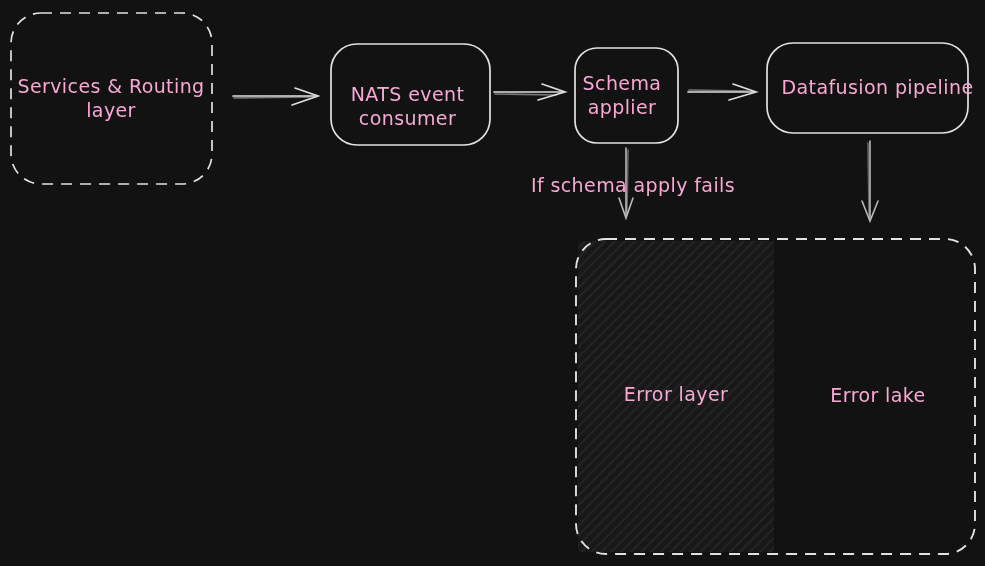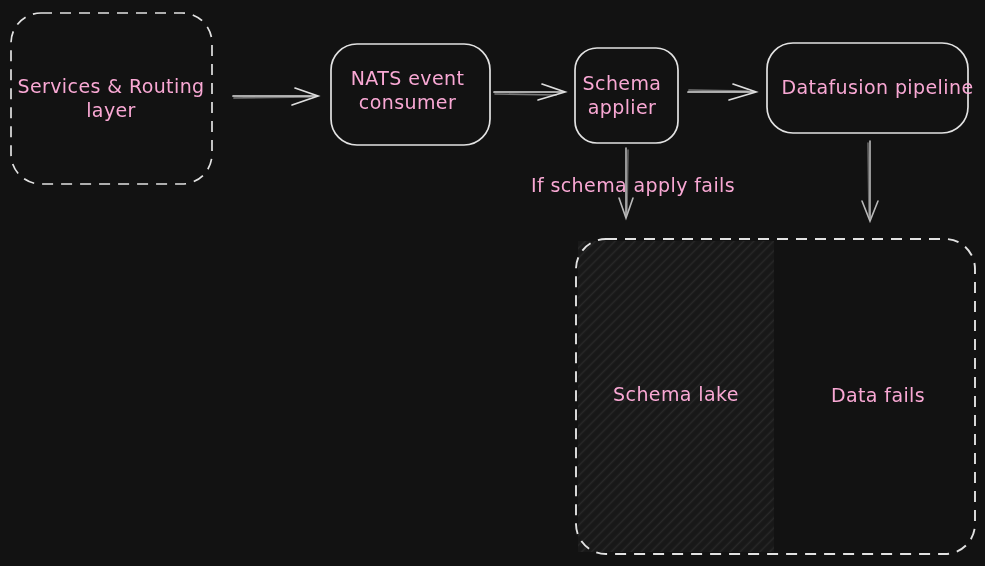--- a/index.html
+++ b/index.html
@@ -36,21 +36,21 @@
   .label.boxed {
     display: flex;
     align-items: center;
     justify-content: center;
   }
   .label.centered {
     transform: translate(-50%, -50%);
     white-space: nowrap;
   }
   .lbl-services { left: 16px;  top: 13px;  width: 190px; height: 171px; }
-  .lbl-nats     { left: 331px; top: 40px;  width: 153px; height: 101px; }
+  .lbl-nats     { left: 331px; top: 56px;  width: 153px; height: 101px; }
   .lbl-schema   { left: 575px; top: 48px;  width: 94px; height: 95px; border-radius: 11px; }
   .lbl-datafusion { left: 767px; top: 43px; width: 221px; height: 90px; white-space: nowrap; }
   .lbl-fail     { left: 633px; top: 186px; text-align: center; }
   .lbl-error    { left: 676px; top: 395px; }
   .lbl-data     { left: 878px; top: 396px; }
 </style>
 </head>
 <body>
 
 <div class="stage">
@@ -109,17 +109,17 @@
   <div class="label boxed lbl-services">Services &amp; Routing layer</div>
 
   <div class="label boxed lbl-nats">NATS event consumer</div>
 
   <div class="label boxed lbl-schema">Schema applier</div>
 
   <div class="label boxed lbl-datafusion">Datafusion pipeline</div>
 
   <div class="label centered lbl-fail">If schema apply fails</div>
 
-  <div class="label centered lbl-error">Schema lake</div>
+  <div class="label centered lbl-error">Error layer</div>
 
-  <div class="label centered lbl-data">Data fails</div>
+  <div class="label centered lbl-data">Error lake</div>
 
 </div>
 
 </body></html>

